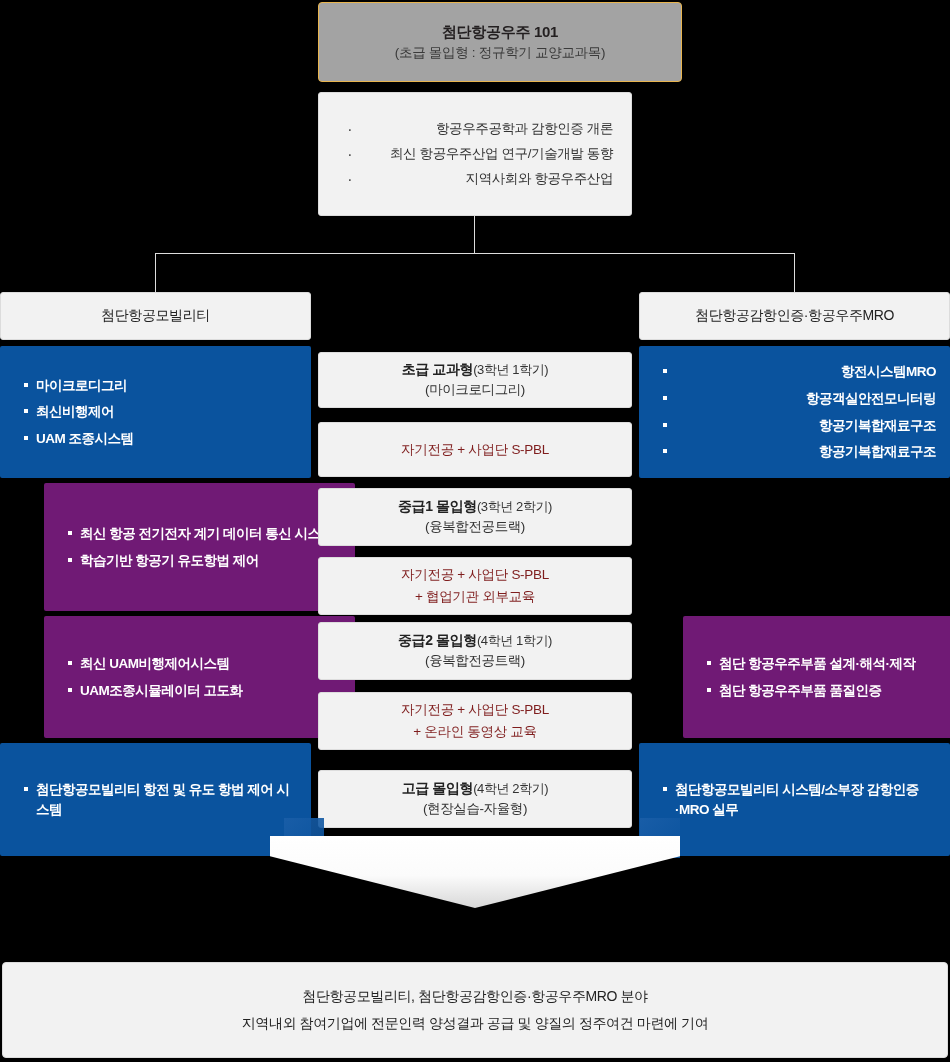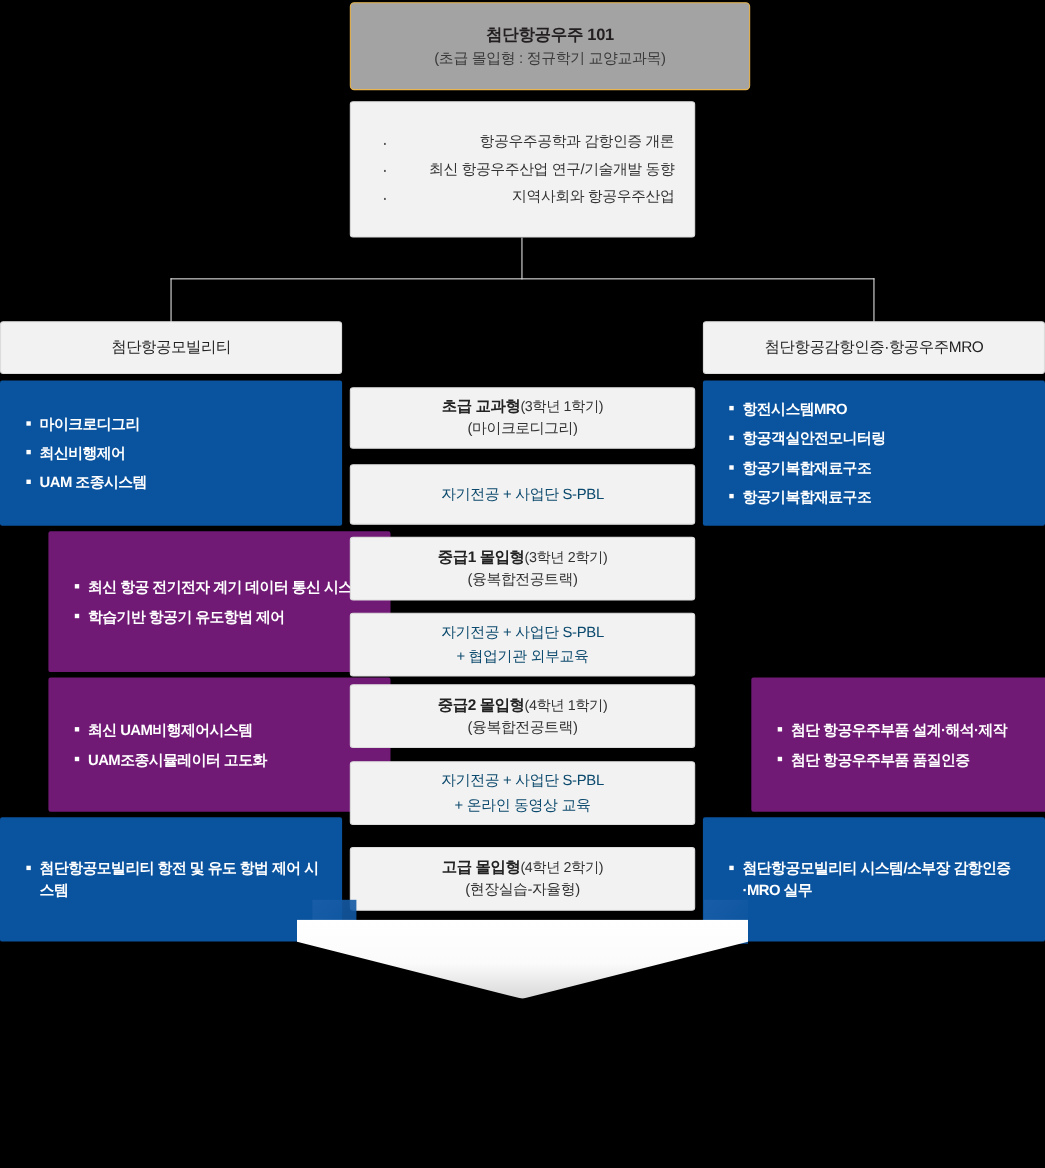--- a/index.html
+++ b/index.html
@@ -143,21 +143,21 @@
     background: #ffffff;
   }
   .bg-blue  { background: #0a539e; }
   .bg-green { background: #701a75; margin-left: 44px; }
 
   .sl1 { left: 0px;   top: 346px; width: 311px; height: 132px; }
   .sl2 { left: 0px;   top: 483px; width: 311px; height: 128px; }
   .sl3 { left: 0px;   top: 616px; width: 311px; height: 122px; }
   .sl4 { left: 0px;   top: 743px; width: 311px; height: 113px; }
 
-  .sr1 { left: 639px; top: 346px; width: 311px; height: 132px; }
+  .sr1 { left: 639px; top: 346px; width: 311px; height: 132px; text-align: right; }
   .sr2 { left: 639px; top: 483px; width: 311px; height: 128px; }
   .sr3 { left: 639px; top: 616px; width: 311px; height: 122px; }
   .sr4 { left: 639px; top: 743px; width: 311px; height: 113px; }
 
   
   .c-box {
     background: #f2f2f2;
     border: 1px solid #dddddd;
     left: 318px;
     width: 314px;
@@ -176,21 +176,21 @@
   .c-stage-title b { font-weight: bold; }
   .c-stage-title .grade { font-size: 13px; font-weight: normal; color: #333333; }
   .c-stage-sub {
     font-size: 13.5px;
     color: #333333;
     line-height: 1.55;
     letter-spacing: -0.4px;
   }
   .c-method {
     font-size: 13.5px;
-    color: #0c4a6e;
+    color: #7f1d1d;
     line-height: 1.6;
     letter-spacing: -0.3px;
   }
 
   .cb1 { top: 352px; height: 56px; }
   .cm1 { top: 422px; height: 55px; }
   .cb2 { top: 488px; height: 58px; }
   .cm2 { top: 557px; height: 58px; }
   .cb3 { top: 622px; height: 58px; }
   .cm3 { top: 692px; height: 58px; }
@@ -351,14 +351,18 @@
   <div class="box c-box cb4">
     <div class="c-stage-title"><b>고급 몰입형</b><span class="grade">(4학년 2학기)</span></div>
     <div class="c-stage-sub">(현장실습-자율형)</div>
   </div>
 
   <div class="arrow-notch notch-left"></div>
   <div class="arrow-notch notch-right"></div>
   <div class="down-arrow-shadow"></div>
   <div class="down-arrow"></div>
 
+  <div class="footer-box">
+    <div class="footer-line">첨단항공모빌리티, 첨단항공감항인증·항공우주MRO 분야</div>
+    <div class="footer-line">지역내외 참여기업에 전문인력 양성결과 공급 및 양질의 정주여건 마련에 기여</div>
+  </div>
 
 </div>
 
 </body></html>

